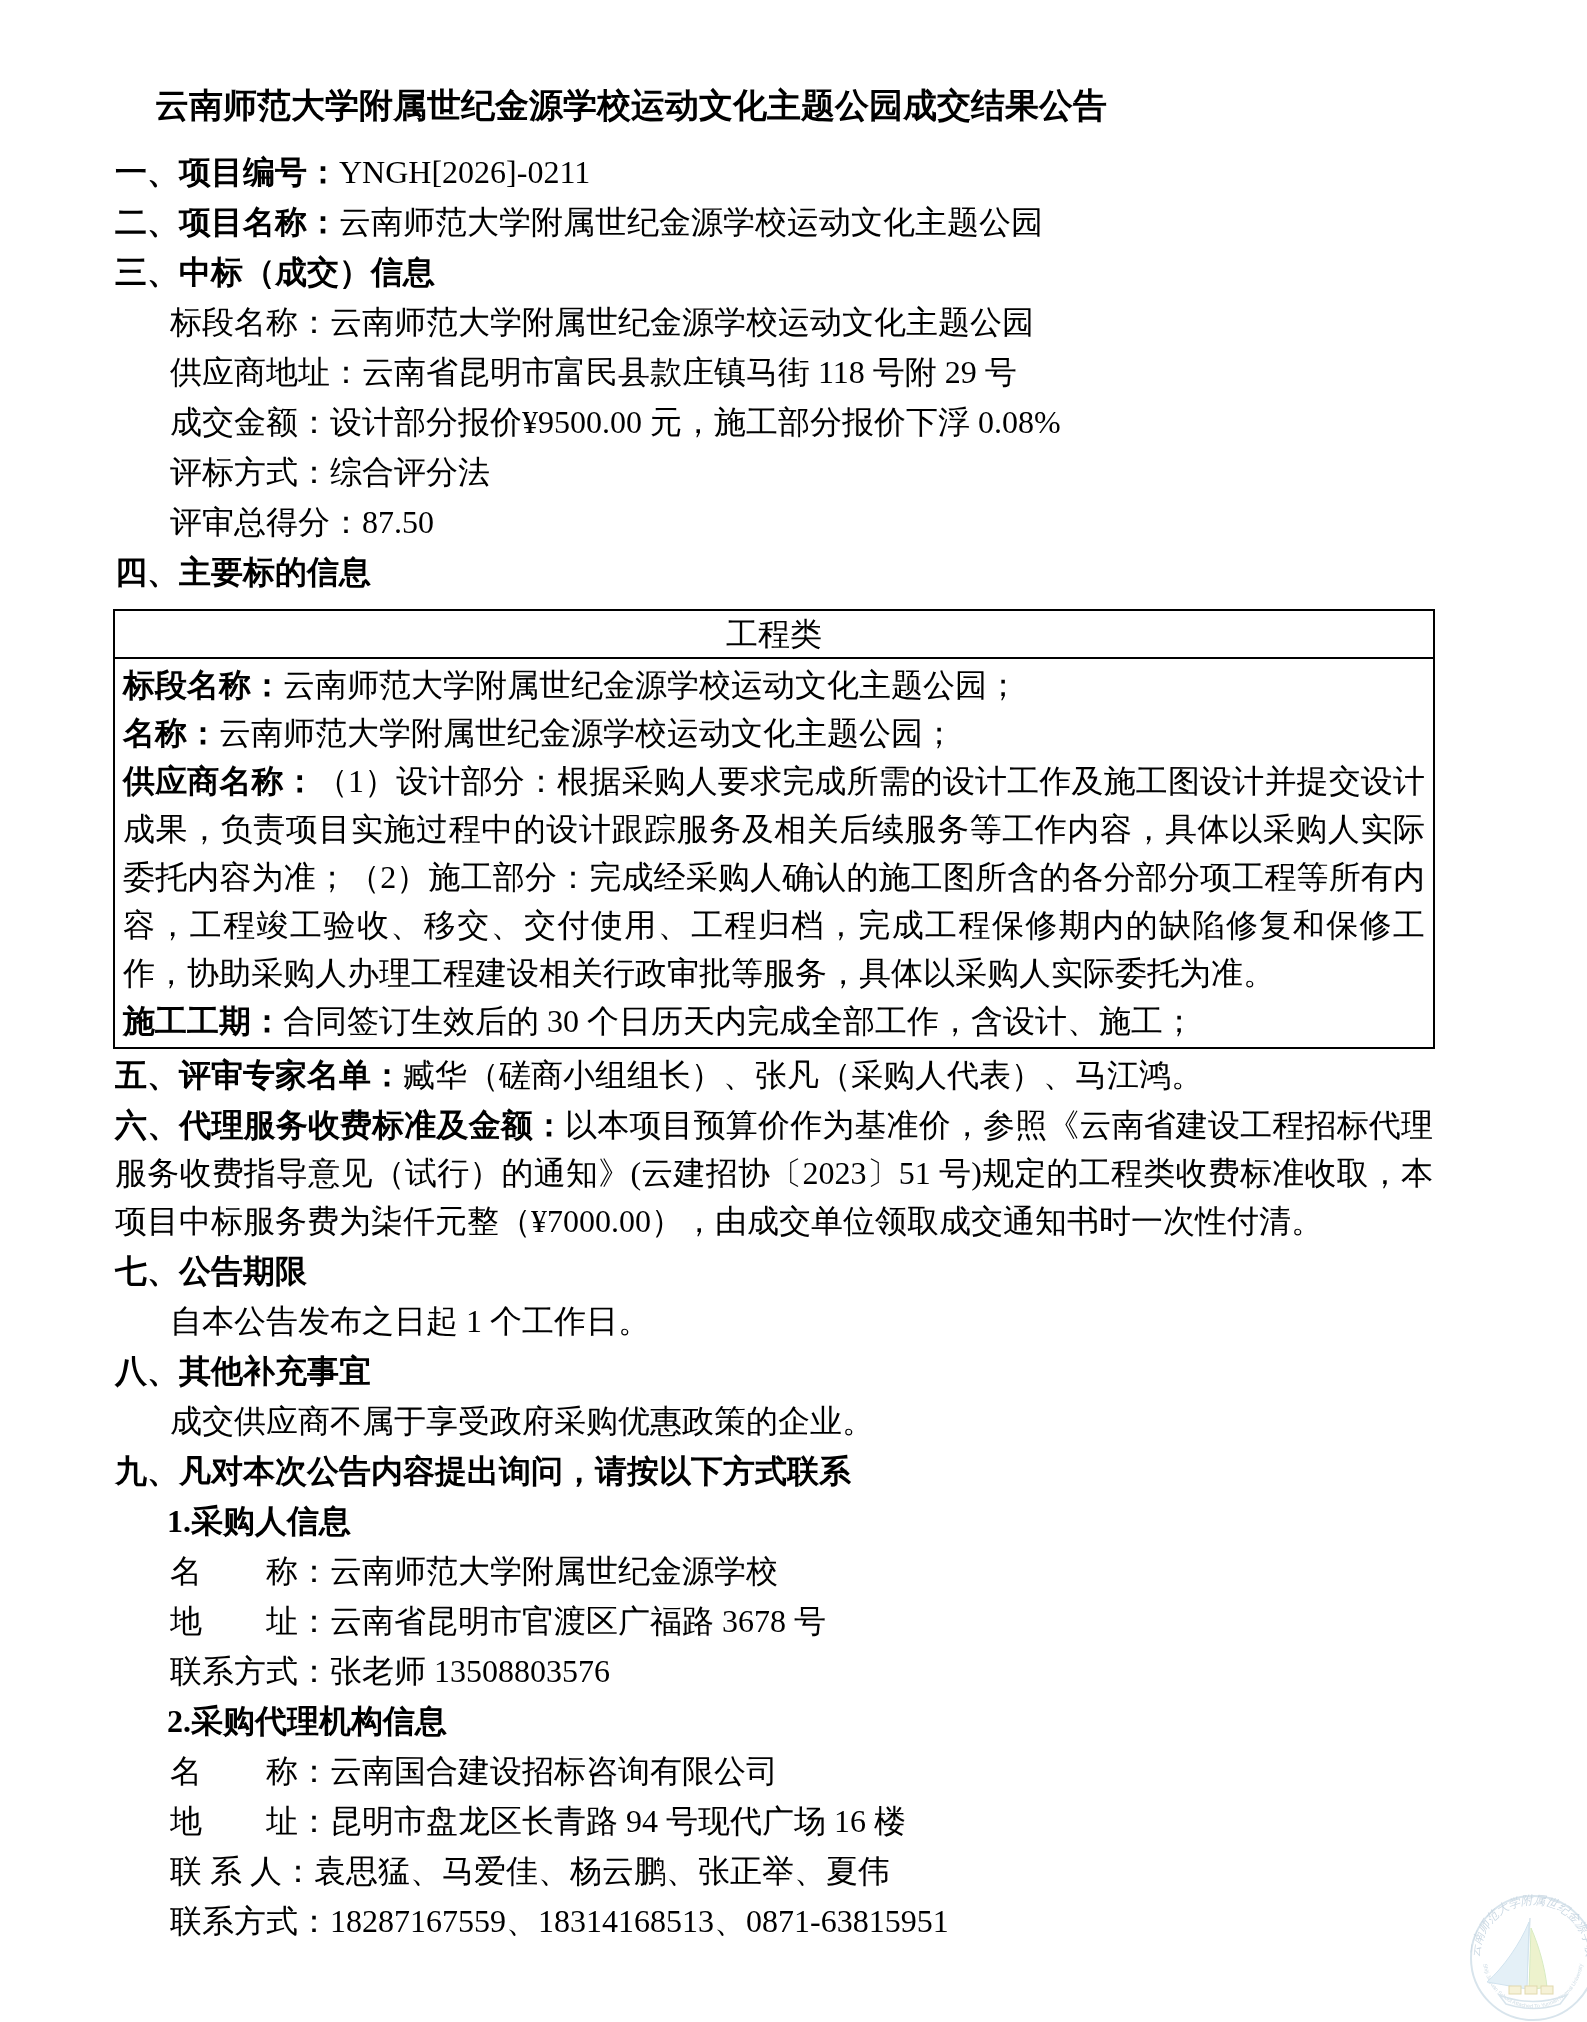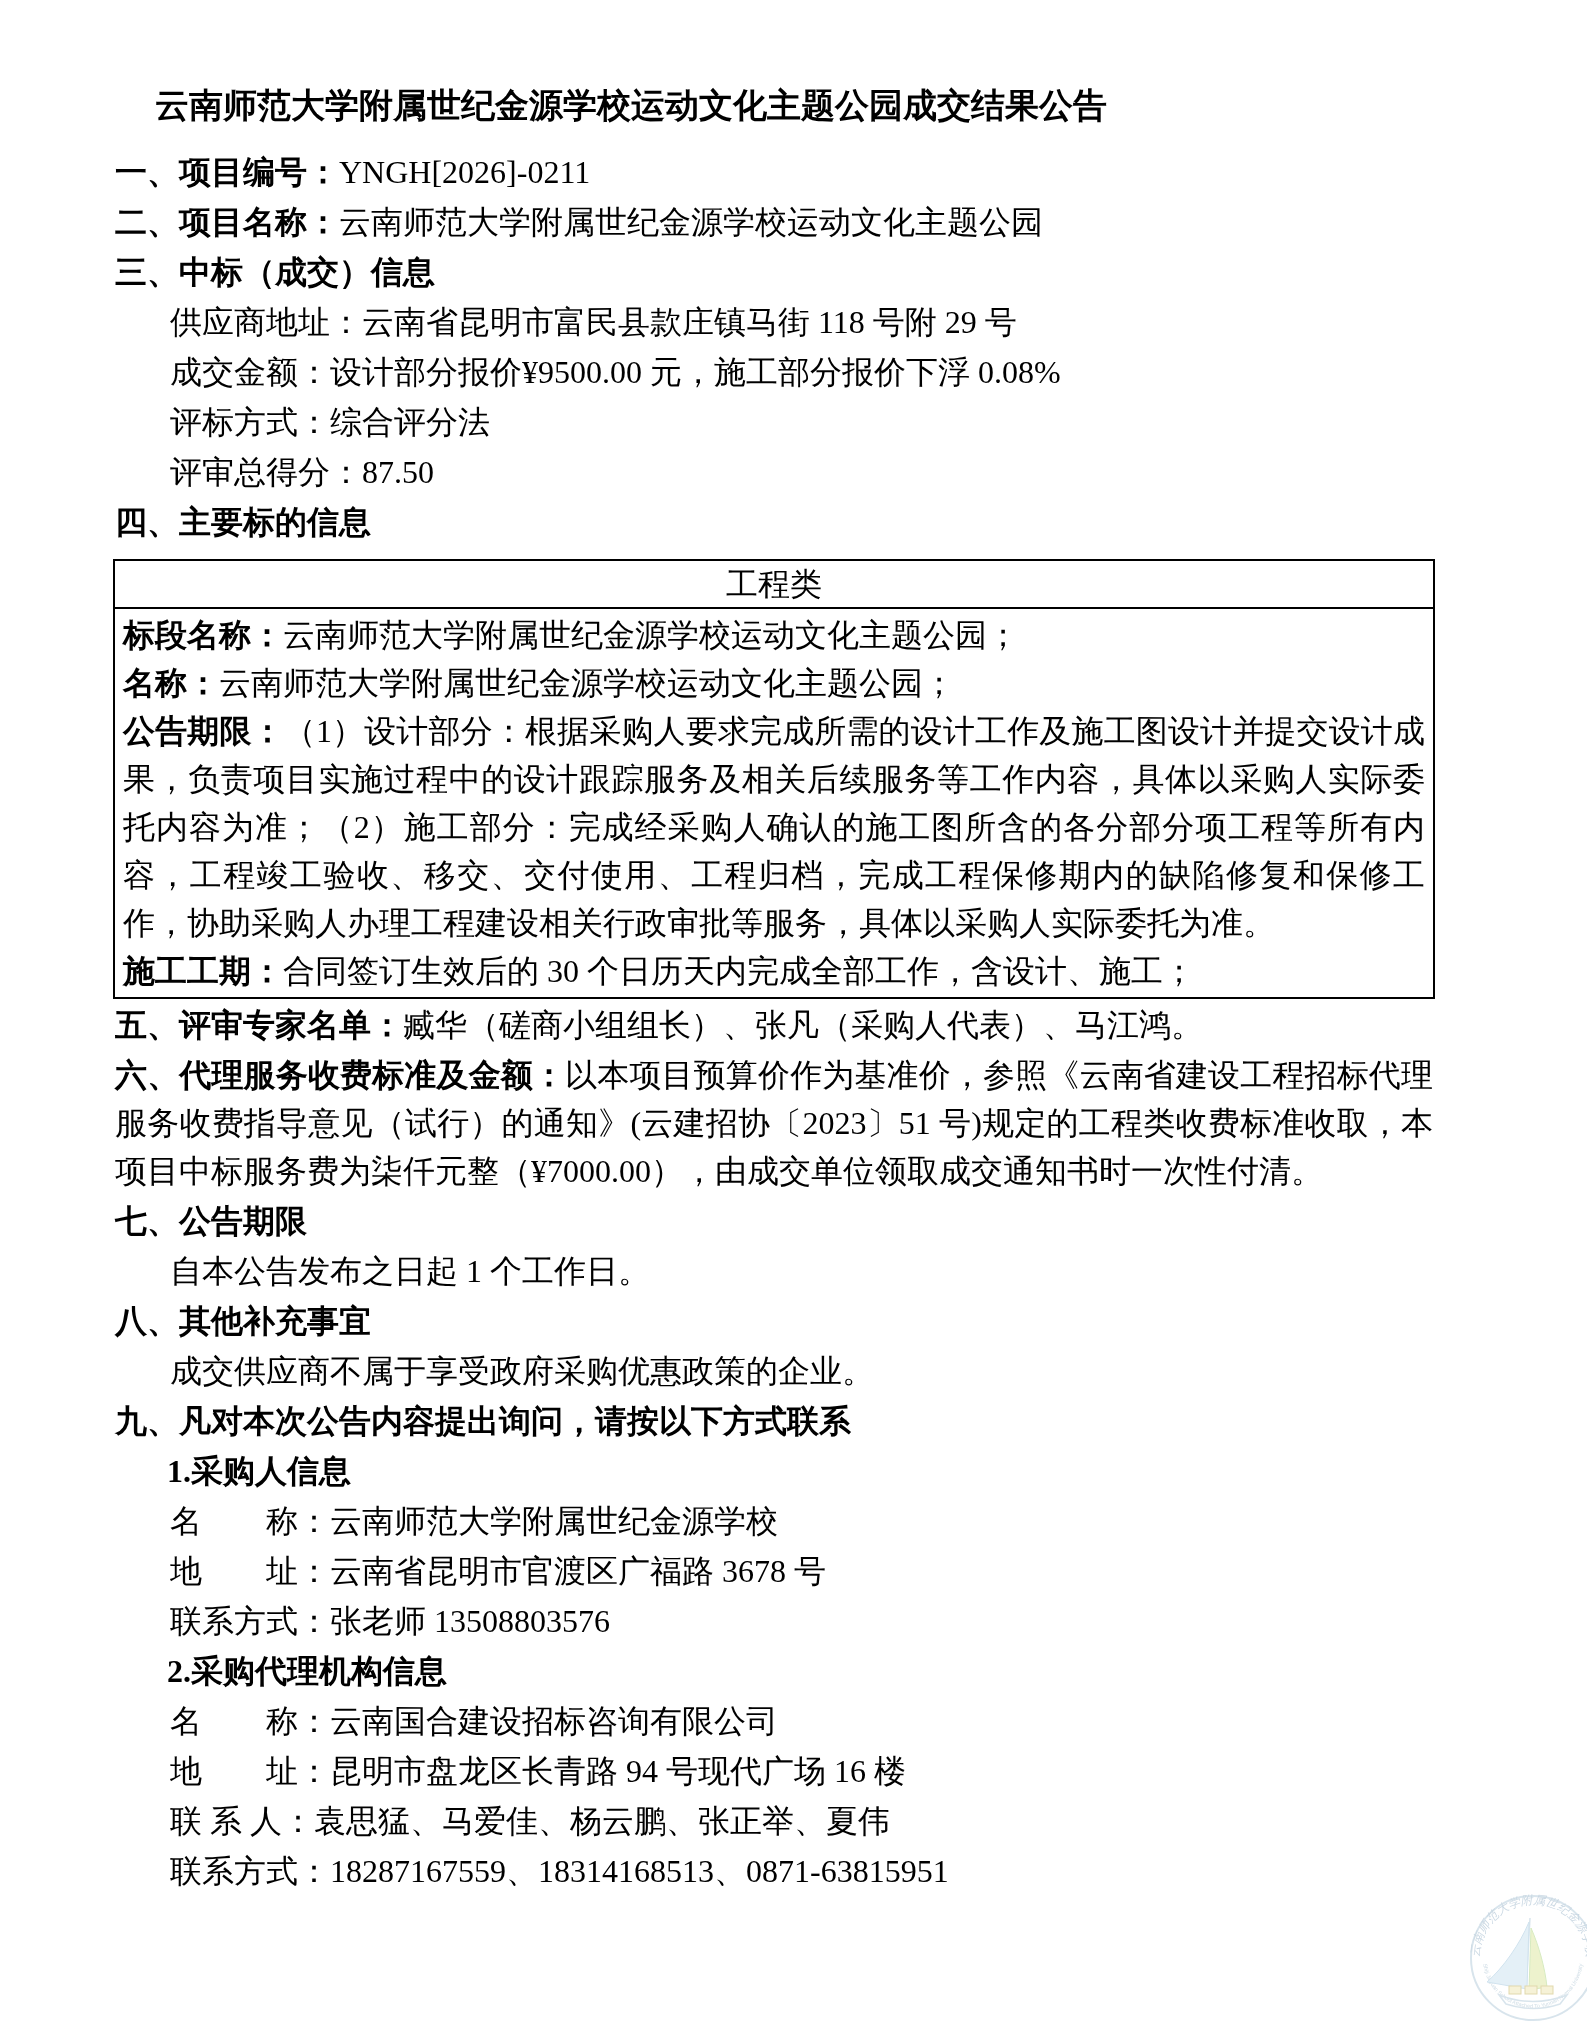--- a/index.html
+++ b/index.html
@@ -49,33 +49,34 @@
 <div class="page">
   <div class="content">
 
     <h1 class="doc-title">云南师范大学附属世纪金源学校运动文化主题公园成交结果公告</h1>
 
     <p><b>一、项目编号：</b><span>YNGH[2026]-0211</span></p>
 
     <p><b>二、项目名称：</b><span>云南师范大学附属世纪金源学校运动文化主题公园</span></p>
 
     <p><b>三、中标（成交）信息</b></p>
+    <p class="indent">标段名称：云南师范大学附属世纪金源学校运动文化主题公园</p>
     <p class="indent">供应商地址：云南省昆明市富民县款庄镇马街 118 号附 29 号</p>
     <p class="indent">成交金额：设计部分报价¥9500.00 元，施工部分报价下浮 0.08%</p>
     <p class="indent">评标方式：综合评分法</p>
     <p class="indent">评审总得分：87.50</p>
 
     <p><b>四、主要标的信息</b></p>
 
     <div class="doc-table">
       <div class="thead">工程类</div>
       <div class="tbody">
         <p class="just"><b>标段名称：</b><span>云南师范大学附属世纪金源学校运动文化主题公园；</span></p>
         <p class="just"><b>名称：</b><span>云南师范大学附属世纪金源学校运动文化主题公园；</span></p>
-        <p class="just"><b>公告期限：</b><span>（1）设计部分：根据采购人要求完成所需的设计工作及施工图设计并提交设计成果，负责项目实施过程中的设计跟踪服务及相关后续服务等工作内容，具体以采购人实际委托内容为准；（2）施工部分：完成经采购人确认的施工图所含的各分部分项工程等所有内容，工程竣工验收、移交、交付使用、工程归档，完成工程保修期内的缺陷修复和保修工作，协助采购人办理工程建设相关行政审批等服务，具体以采购人实际委托为准。</span></p>
+        <p class="just"><b>供应商名称：</b><span>（1）设计部分：根据采购人要求完成所需的设计工作及施工图设计并提交设计成果，负责项目实施过程中的设计跟踪服务及相关后续服务等工作内容，具体以采购人实际委托内容为准；（2）施工部分：完成经采购人确认的施工图所含的各分部分项工程等所有内容，工程竣工验收、移交、交付使用、工程归档，完成工程保修期内的缺陷修复和保修工作，协助采购人办理工程建设相关行政审批等服务，具体以采购人实际委托为准。</span></p>
         <p class="just"><b>施工工期：</b><span>合同签订生效后的 30 个日历天内完成全部工作，含设计、施工；</span></p>
       </div>
     </div>
 
     <p class="after-table"><b>五、评审专家名单：</b><span>臧华（磋商小组组长）、张凡（采购人代表）、马江鸿。</span></p>
 
     <p class="just"><b>六、代理服务收费标准及金额：</b><span>以本项目预算价作为基准价，参照《云南省建设工程招标代理服务收费指导意见（试行）的通知》(云建招协〔2023〕51 号)规定的工程类收费标准收取，本项目中标服务费为柒仟元整（¥7000.00），由成交单位领取成交通知书时一次性付清。</span></p>
 
     <p><b>七、公告期限</b></p>
     <p class="indent">自本公告发布之日起 1 个工作日。</p>

